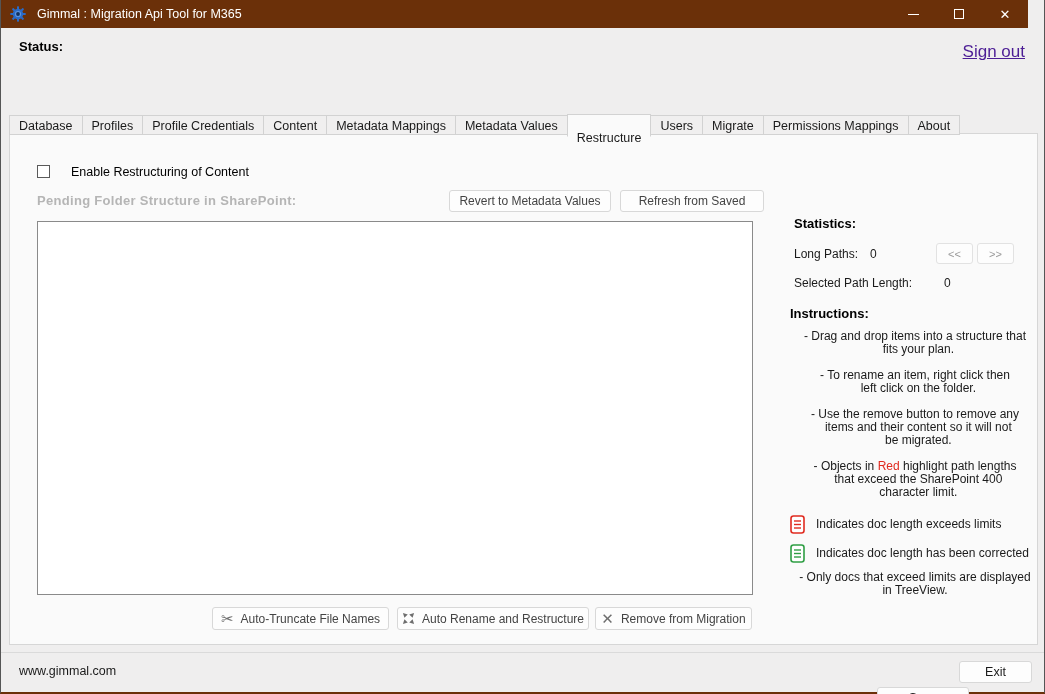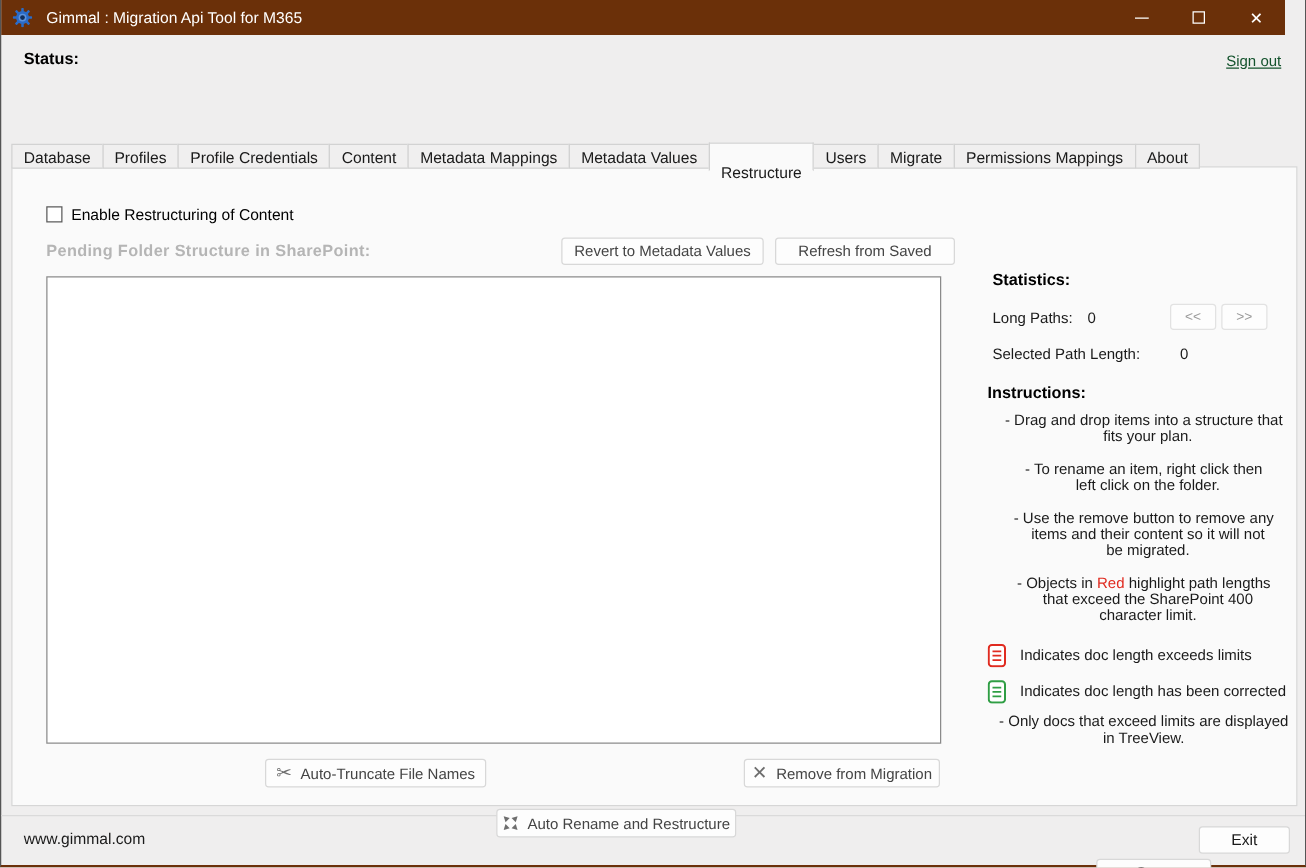--- a/index.html
+++ b/index.html
@@ -23,51 +23,51 @@
   }
   .app-icon { margin-left:9px; width:16px; height:16px; flex:0 0 auto; }
   .title-text { color:#ffffff; font-size:12.5px; margin-left:11px; }
   .win-controls { margin-left:auto; display:flex; height:100%; }
   .win-btn { width:46px; height:100%; display:flex; align-items:center; justify-content:center; color:#fff; cursor:default; }
   .min-glyph { width:11px; height:1px; background:#fff; display:block; }
   .max-glyph { width:10px; height:10px; border:1px solid #fff; display:block; }
   .close-glyph { font-size:13px; line-height:1; }
   
   .status-label { position:absolute; left:18px; top:39px; font-size:13px; font-weight:bold; color:#000; }
-  .signout { position:absolute; right:19px; top:42px; font-size:12px; color:#14532d; text-decoration:underline; cursor:pointer; }
+  .signout { position:absolute; right:19px; top:42px; font-size:17px; color:#4c1d95; text-decoration:underline; cursor:pointer; }
   
   .tabs { position:absolute; left:8px; top:114px; display:flex; align-items:flex-end; z-index:3; height:21px; }
   .tab {
     height:20px; padding:3px 9px 0; font-size:12.5px; color:#1a1a1a;
     background:#f0efef; border:1px solid #d2d2d2; margin-right:-1px;
     white-space:nowrap; cursor:default;
   }
   .tab.active {
     height:23px; padding-top:16px; background:#fafafa;
     border-bottom:1px solid #fafafa; margin-bottom:-2px; z-index:4; position:relative;
   }
   
   .page {
     position:absolute; left:8px; top:133px; width:1029px; height:512px;
     background:#fafafa; border:1px solid #d6d6d6; z-index:1;
   }
-  .check-row { position:absolute; left:27px; top:31px; display:flex; align-items:flex-start; }
+  .check-row { position:absolute; left:27px; top:31px; display:flex; align-items:flex-start;gap:14px; }
   .checkbox { width:13px; height:13px; border:1px solid #5a5a5a; background:#fff; display:inline-block; }
   .check-label { font-size:12.5px; color:#000; margin-left:7px; }
   .pending-label { position:absolute; left:27px; top:59px; font-size:13px; font-weight:bold; color:#b5b5b5; letter-spacing:0.3px; }
   .btn {
     background:#fdfdfd; border:1px solid #d8d8d8; border-radius:3px;
     color:#444; font-size:12px; font-family:"Liberation Sans",sans-serif;
     display:flex; align-items:center; justify-content:center; gap:7px; cursor:default;
   }
   .revert-btn { position:absolute; left:439px; top:56px; width:162px; height:22px; }
   .refresh-btn { position:absolute; left:610px; top:56px; width:144px; height:22px; }
   .tree { position:absolute; left:27px; top:87px; width:716px; height:374px; background:#fff; border:1px solid #8a8a8a; }
   .truncate-btn { position:absolute; left:202px; top:473px; width:177px; height:23px; }
-  .rename-btn { position:absolute; left:387px; top:473px; width:192px; height:23px;margin-top:40px; }
+  .rename-btn { position:absolute; left:387px; top:473px; width:192px; height:23px; }
   .remove-btn { position:absolute; left:585px; top:473px; width:157px; height:23px; }
   .btn-icon { color:#6e6e6e; font-size:15px; line-height:1; display:flex; align-items:center; }
   
   .rightcol { position:absolute; left:776px; top:82px; width:253px; }
   .stats-title { position:absolute; left:8px; top:0; font-size:13px; font-weight:bold; color:#000; }
   .longpaths-label { position:absolute; left:8px; top:31px; font-size:12px; color:#1a1a1a; }
   .longpaths-value { position:absolute; left:84px; top:31px; font-size:12px; color:#1a1a1a; }
   .prev-btn { position:absolute; left:150px; top:27px; width:37px; height:21px; color:#9a9a9a; border-color:#e2e2e2; font-size:11px; }
   .next-btn { position:absolute; left:191px; top:27px; width:37px; height:21px; color:#9a9a9a; border-color:#e2e2e2; font-size:11px; }
   .selpath-label { position:absolute; left:8px; top:60px; font-size:12px; color:#1a1a1a; }

